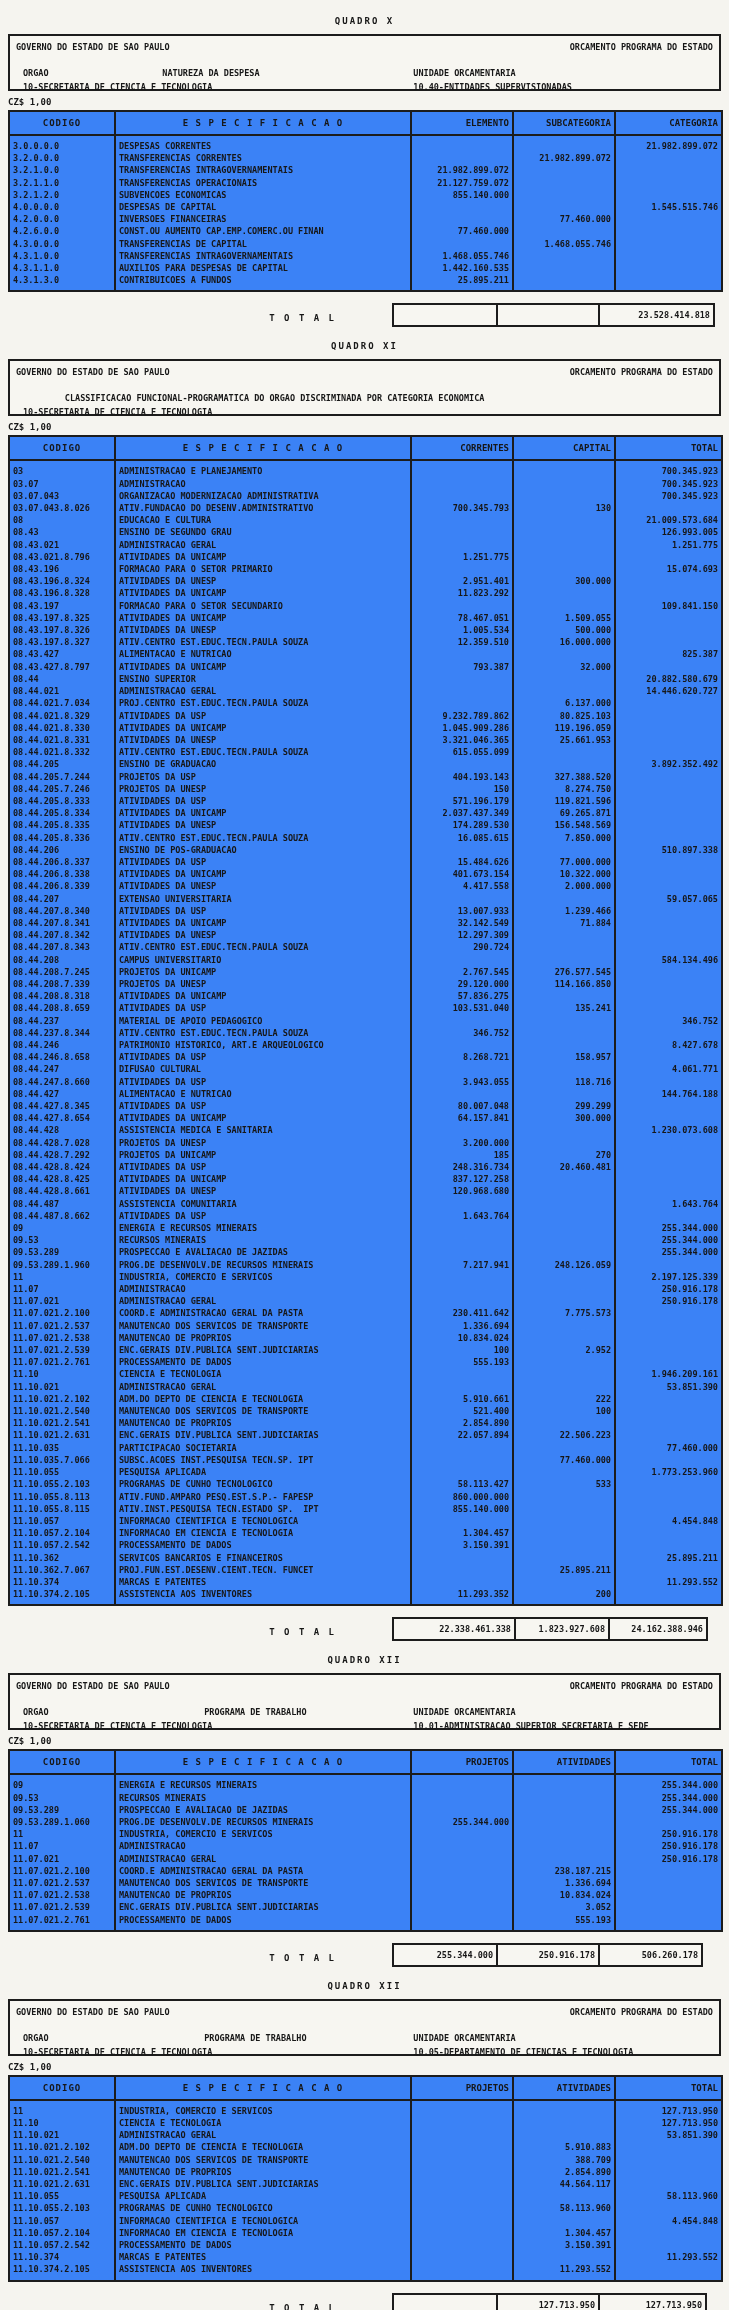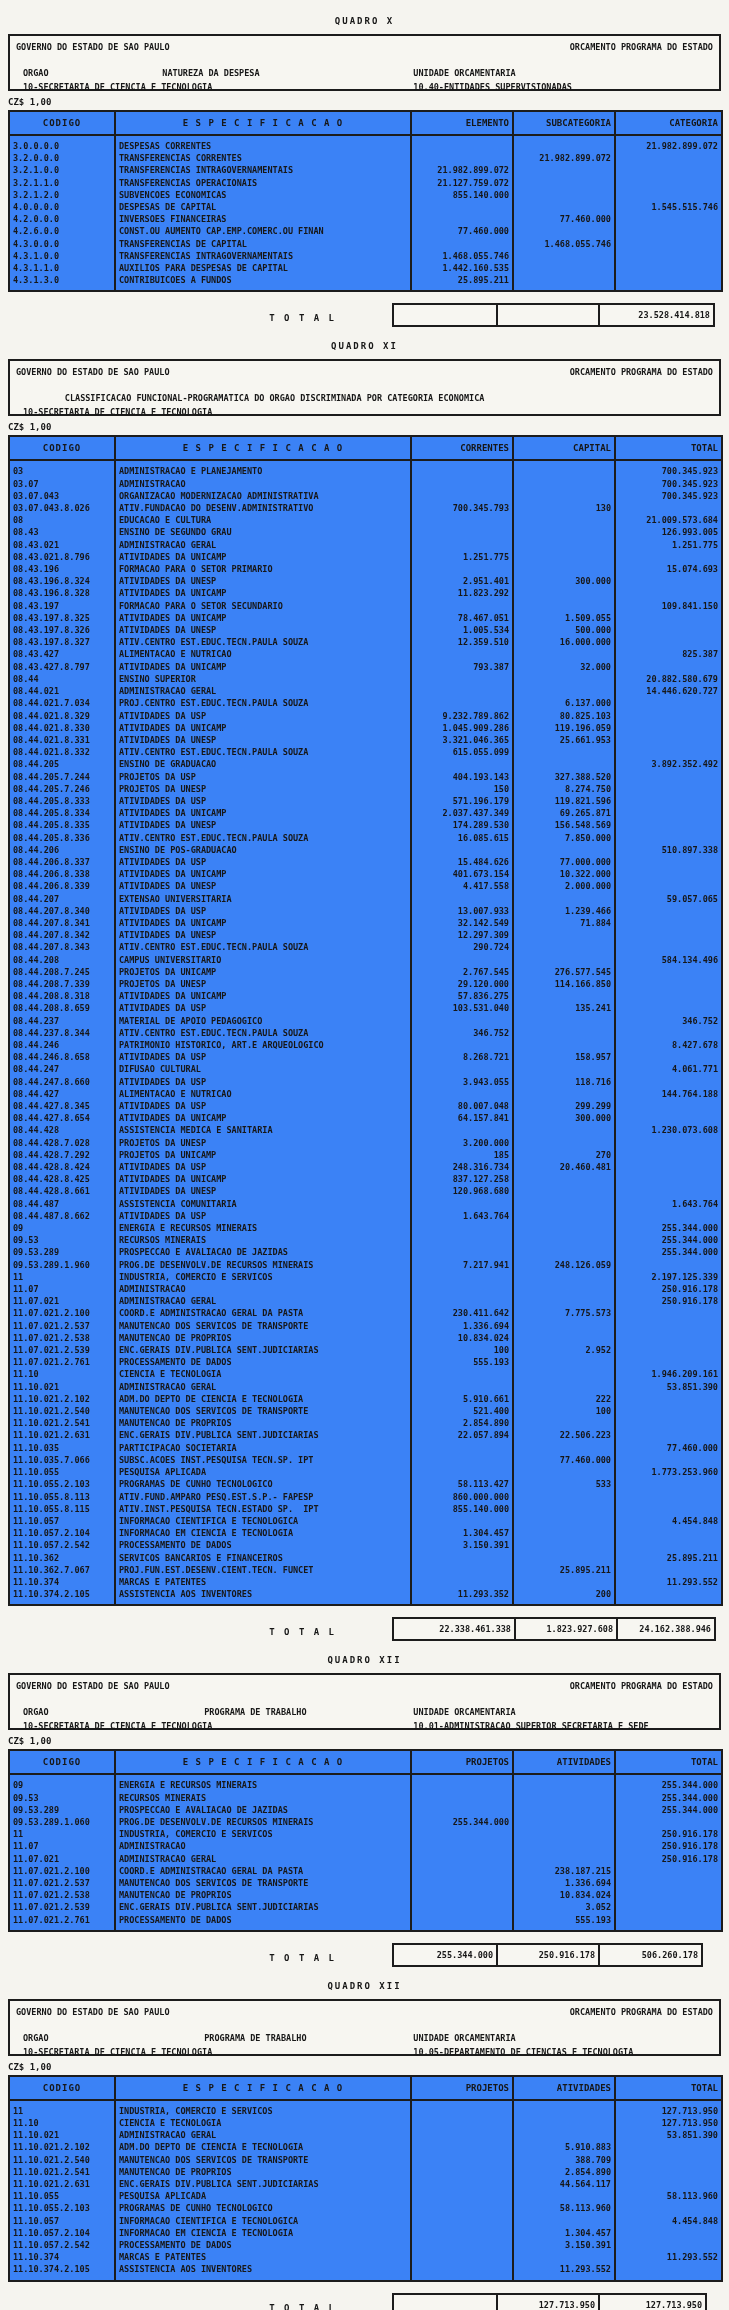--- a/index.html
+++ b/index.html
@@ -857,21 +857,21 @@
             <td class="c-right">11.293.352</td>
             <td class="c-right">200</td>
             <td class="c-right"></td>
           </tr>
         </tbody>
       </table>
     <div class="trow">
       <div class="tlabel">T O T A L</div>
       <div class="tcells">
           <div class="tcell" style="width: 120px;">22.338.461.338</div>
-          <div class="tcell" style="width: 102px;">1.823.927.608</div>
+          <div class="tcell" style="width: 94px;">1.823.927.608</div>
           <div class="tcell" style="width: 98px;">24.162.388.946</div>
         </div>
     </div>
   </section>
 
   <section class="quadro q2">
     <div class="q-title">QUADRO XII</div>
     <div class="hdr-box">
       <div class="hline">
         <span>GOVERNO DO ESTADO DE SAO PAULO</span>

